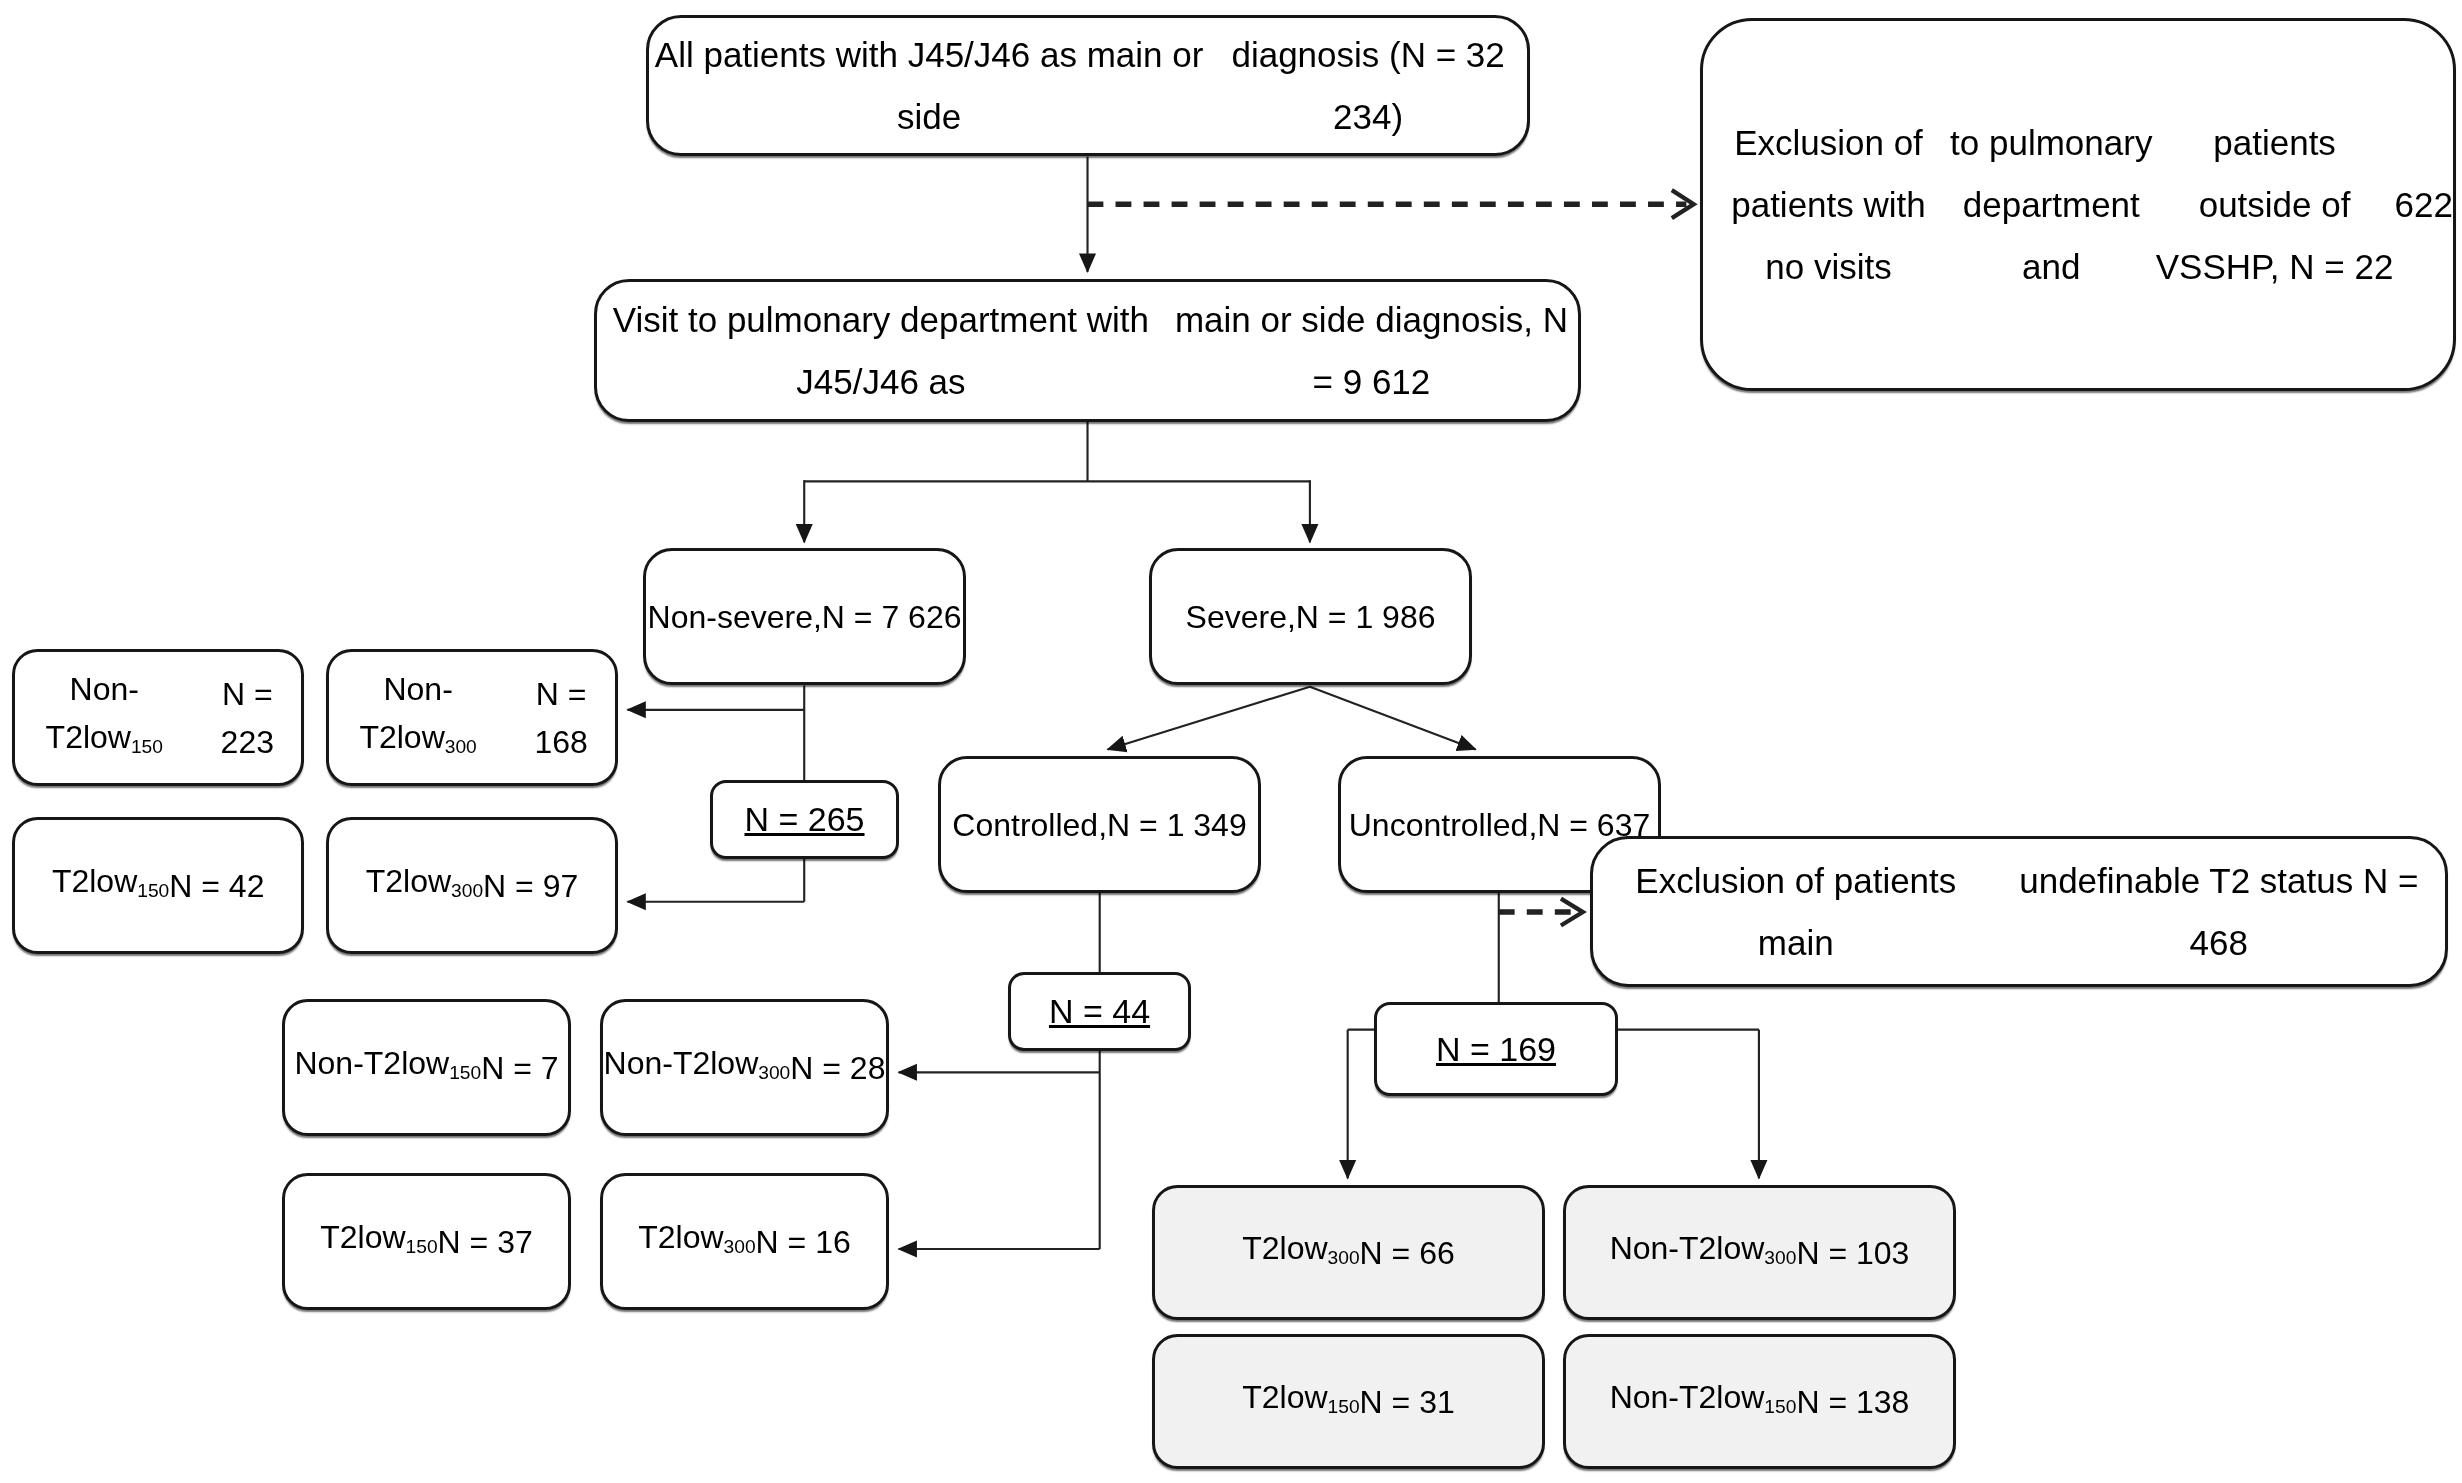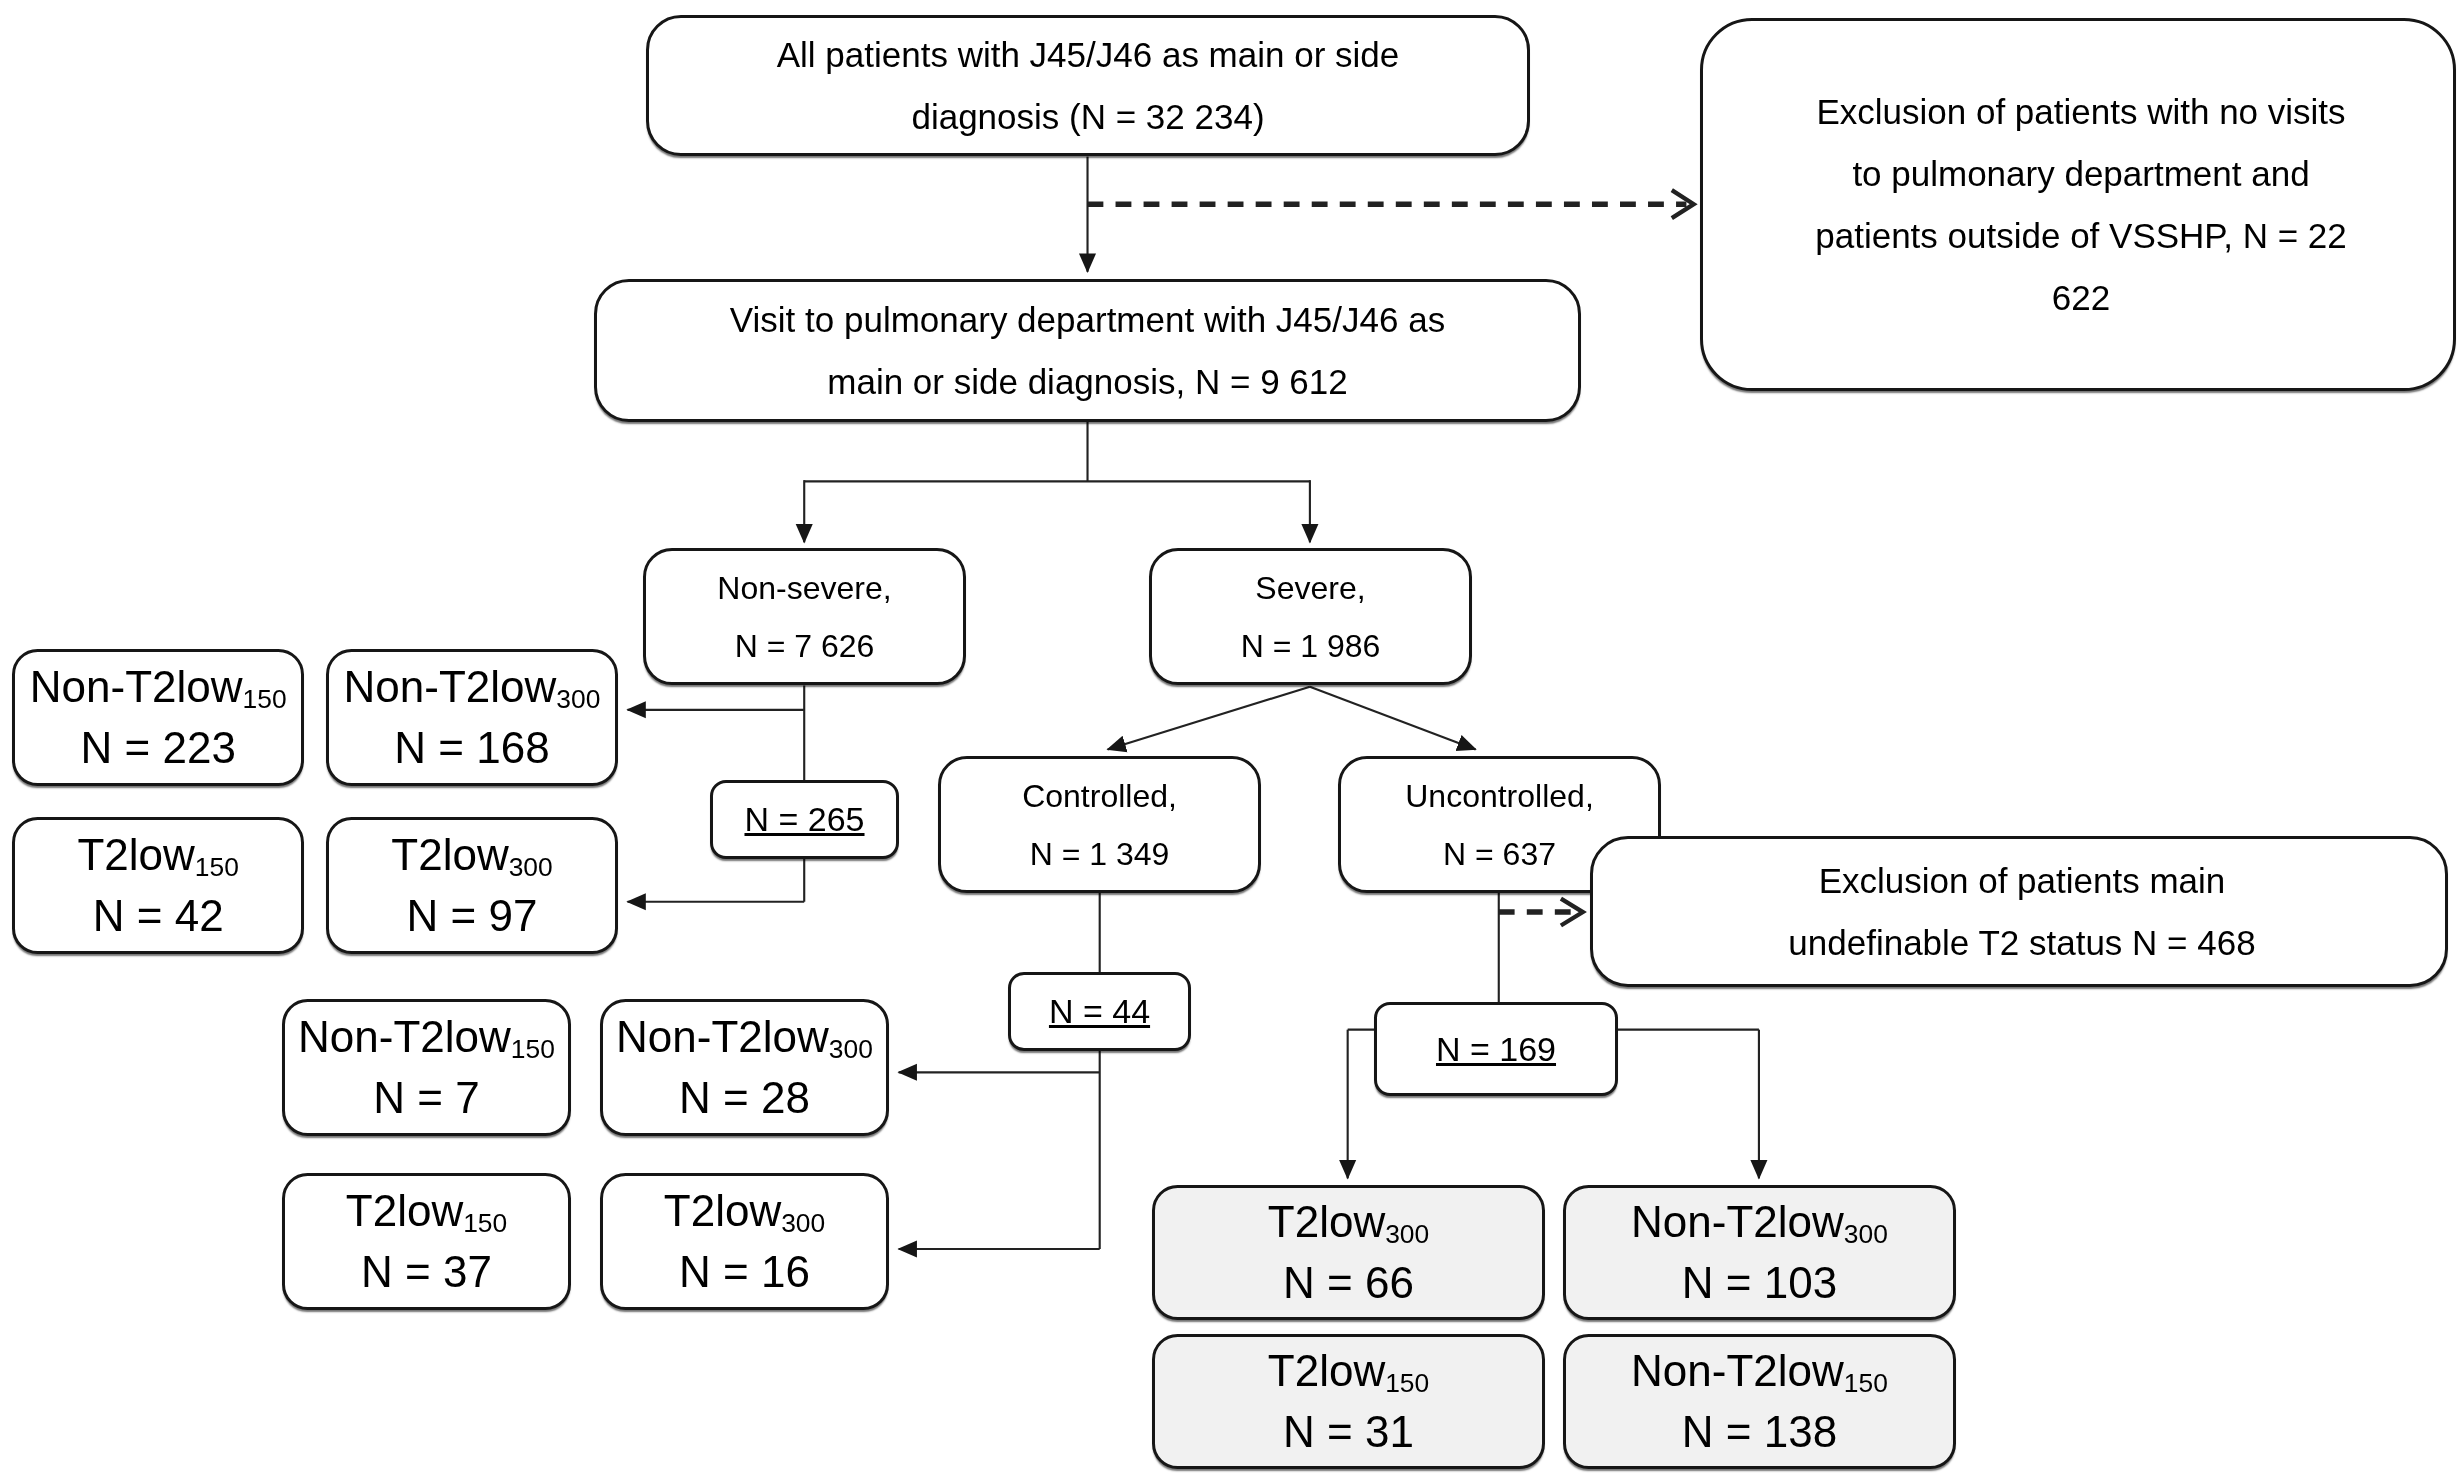--- a/index.html
+++ b/index.html
@@ -5,28 +5,28 @@
   html,body{margin:0;padding:0;}
   body{
     width:2462px;height:1483px;position:relative;background:#ffffff;
     font-family:"Liberation Sans", sans-serif;color:#000;
     overflow:hidden;
   }
   #connectors{position:absolute;left:0;top:0;z-index:0;}
   .box{
     position:absolute;box-sizing:border-box;z-index:1;
     background:#ffffff;border:3.7px solid #161616;
-    display:flex;flex-direction:column;align-items:center;justify-content:center;
+    display:flex;flex-direction:row;align-items:center;justify-content:center;
     text-align:center;
     box-shadow:0 3.7px 1.8px -1.8px rgba(0,0,0,0.55);
   }
   .big{font-size:35px;line-height:62px;border-radius:35px;}
   .excl{font-size:35px;line-height:62px;border-radius:52px;padding-left:6px;}
   .node{font-size:32px;line-height:58px;border-radius:29px;}
-  .leaf{font-size:44px;line-height:48px;border-radius:25.6px;}
+  .leaf{font-size:32px;line-height:48px;border-radius:25.6px;}
   .nlab{font-size:34px;line-height:37px;border-radius:16px;text-decoration:underline;}
   .gray{background:#f1f1f1;}
   .sub{font-size:0.60em;vertical-align:-0.24em;}
 </style>
 </head>
 <body>
 
 <svg id="connectors" width="2462" height="1483" viewBox="0 0 4041 2434">
   <defs>
     <marker id="tri" markerUnits="userSpaceOnUse" markerWidth="36" markerHeight="32" refX="30" refY="15" orient="auto">

